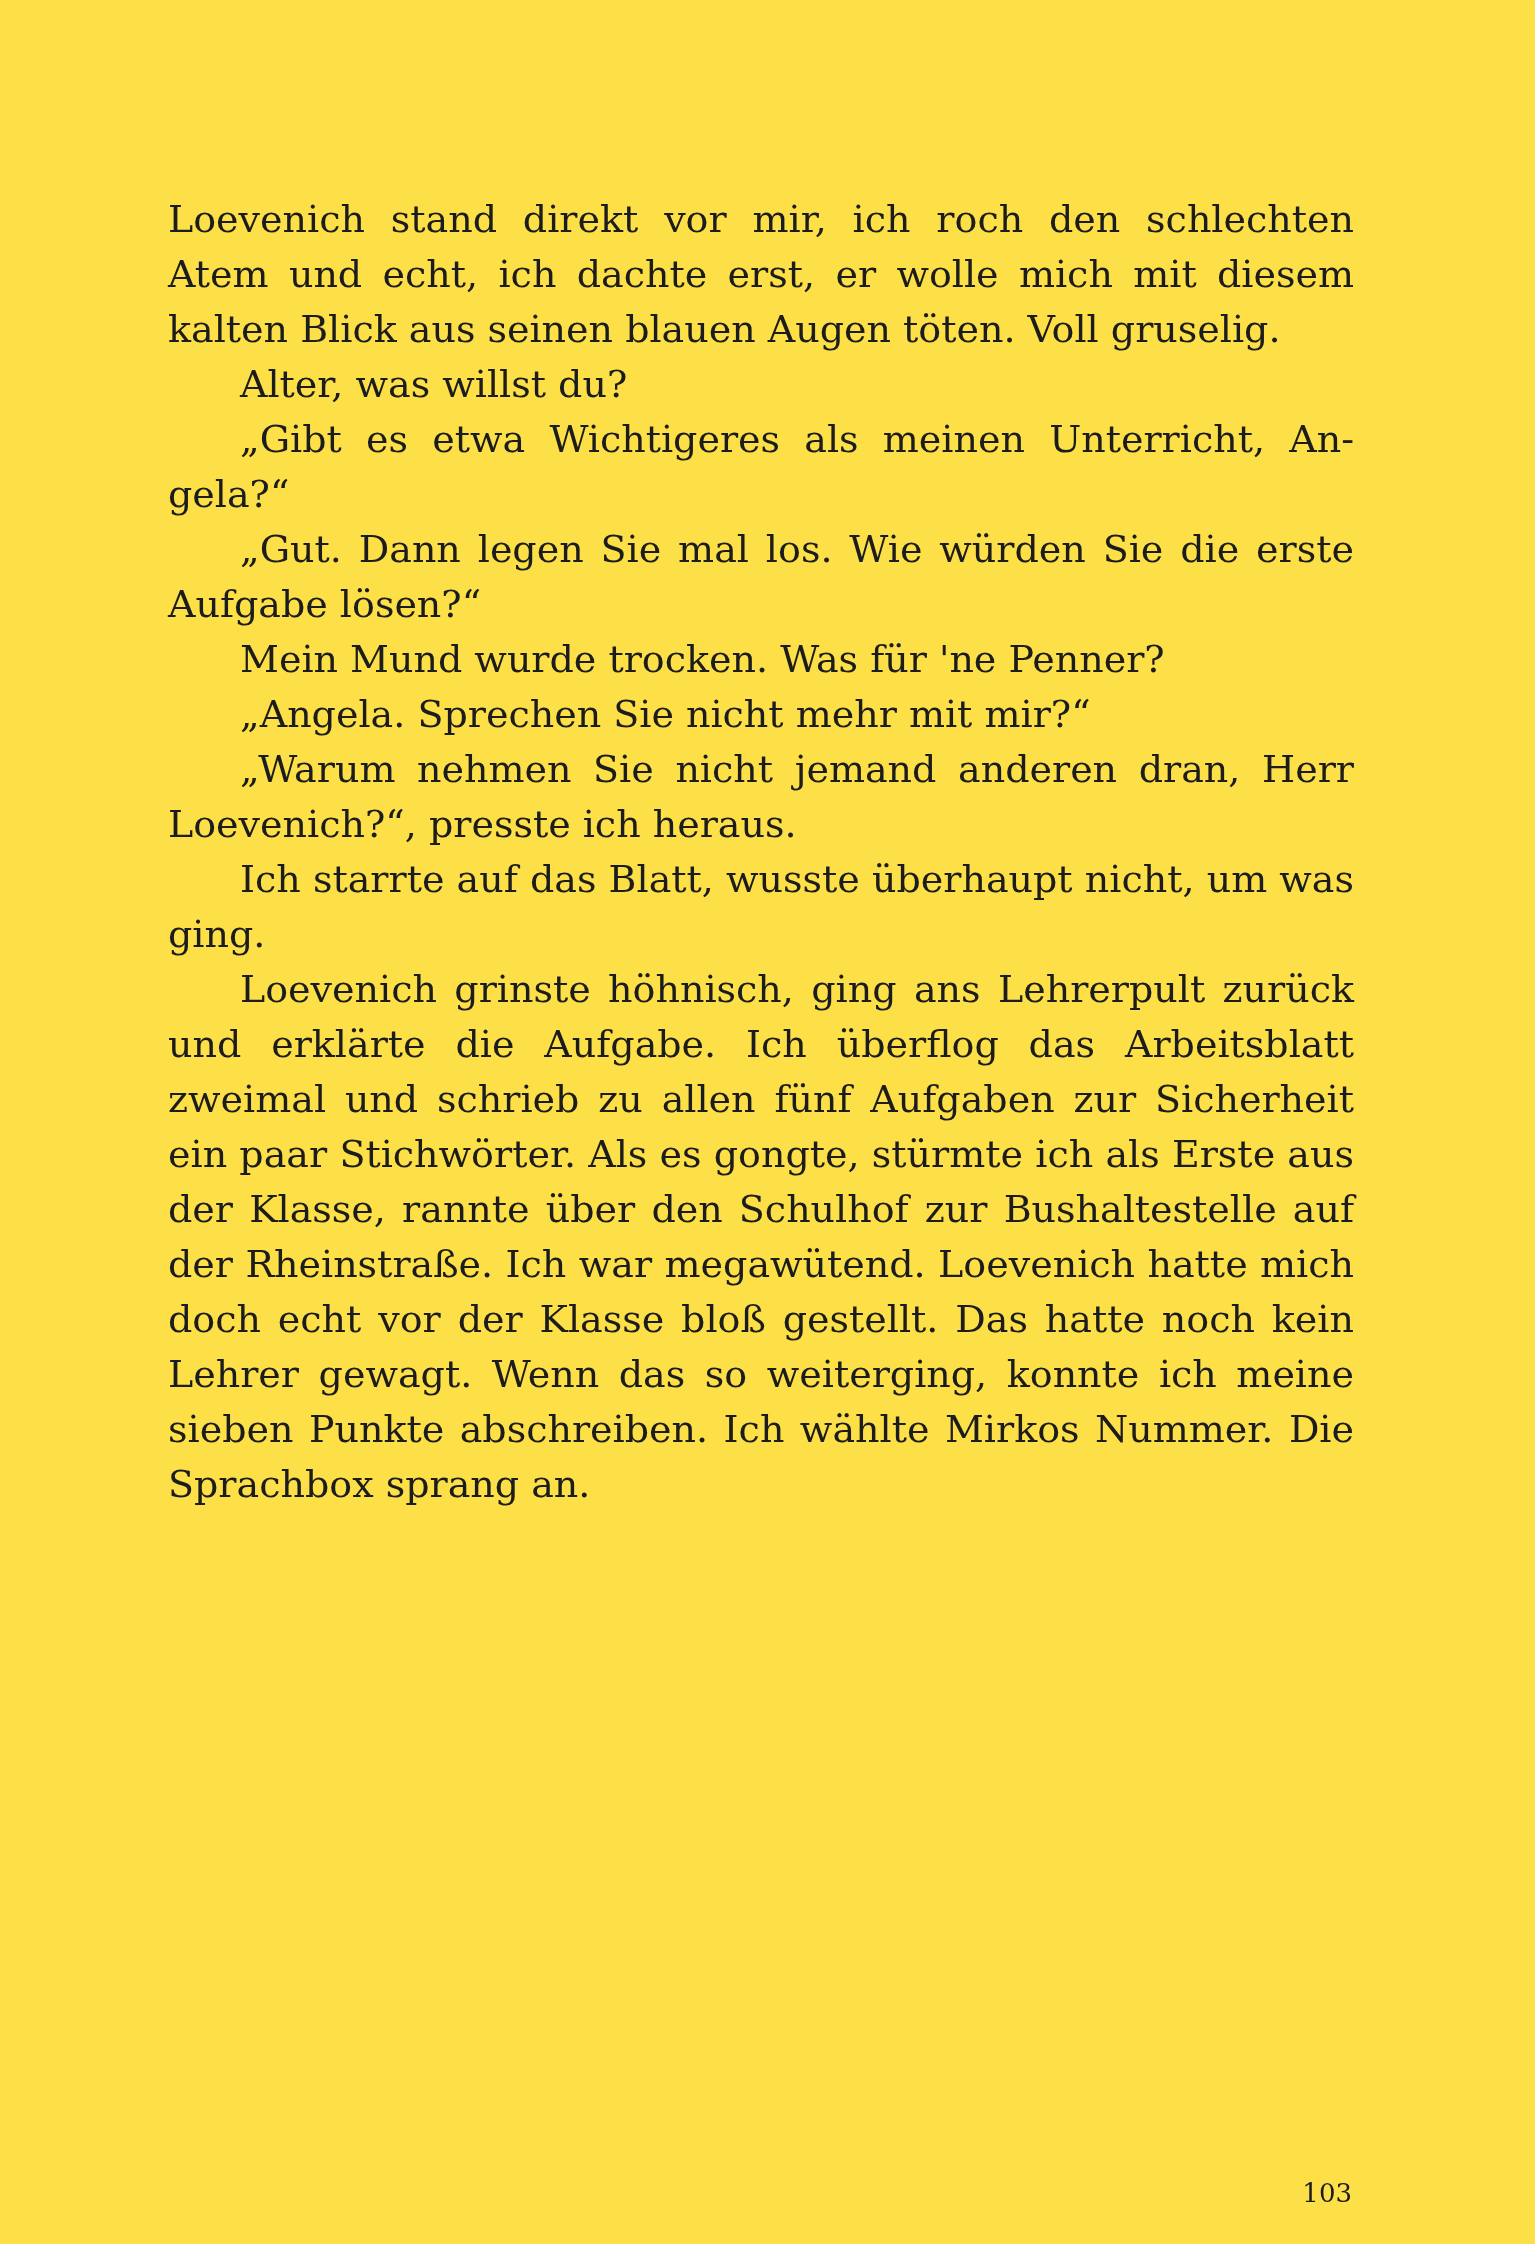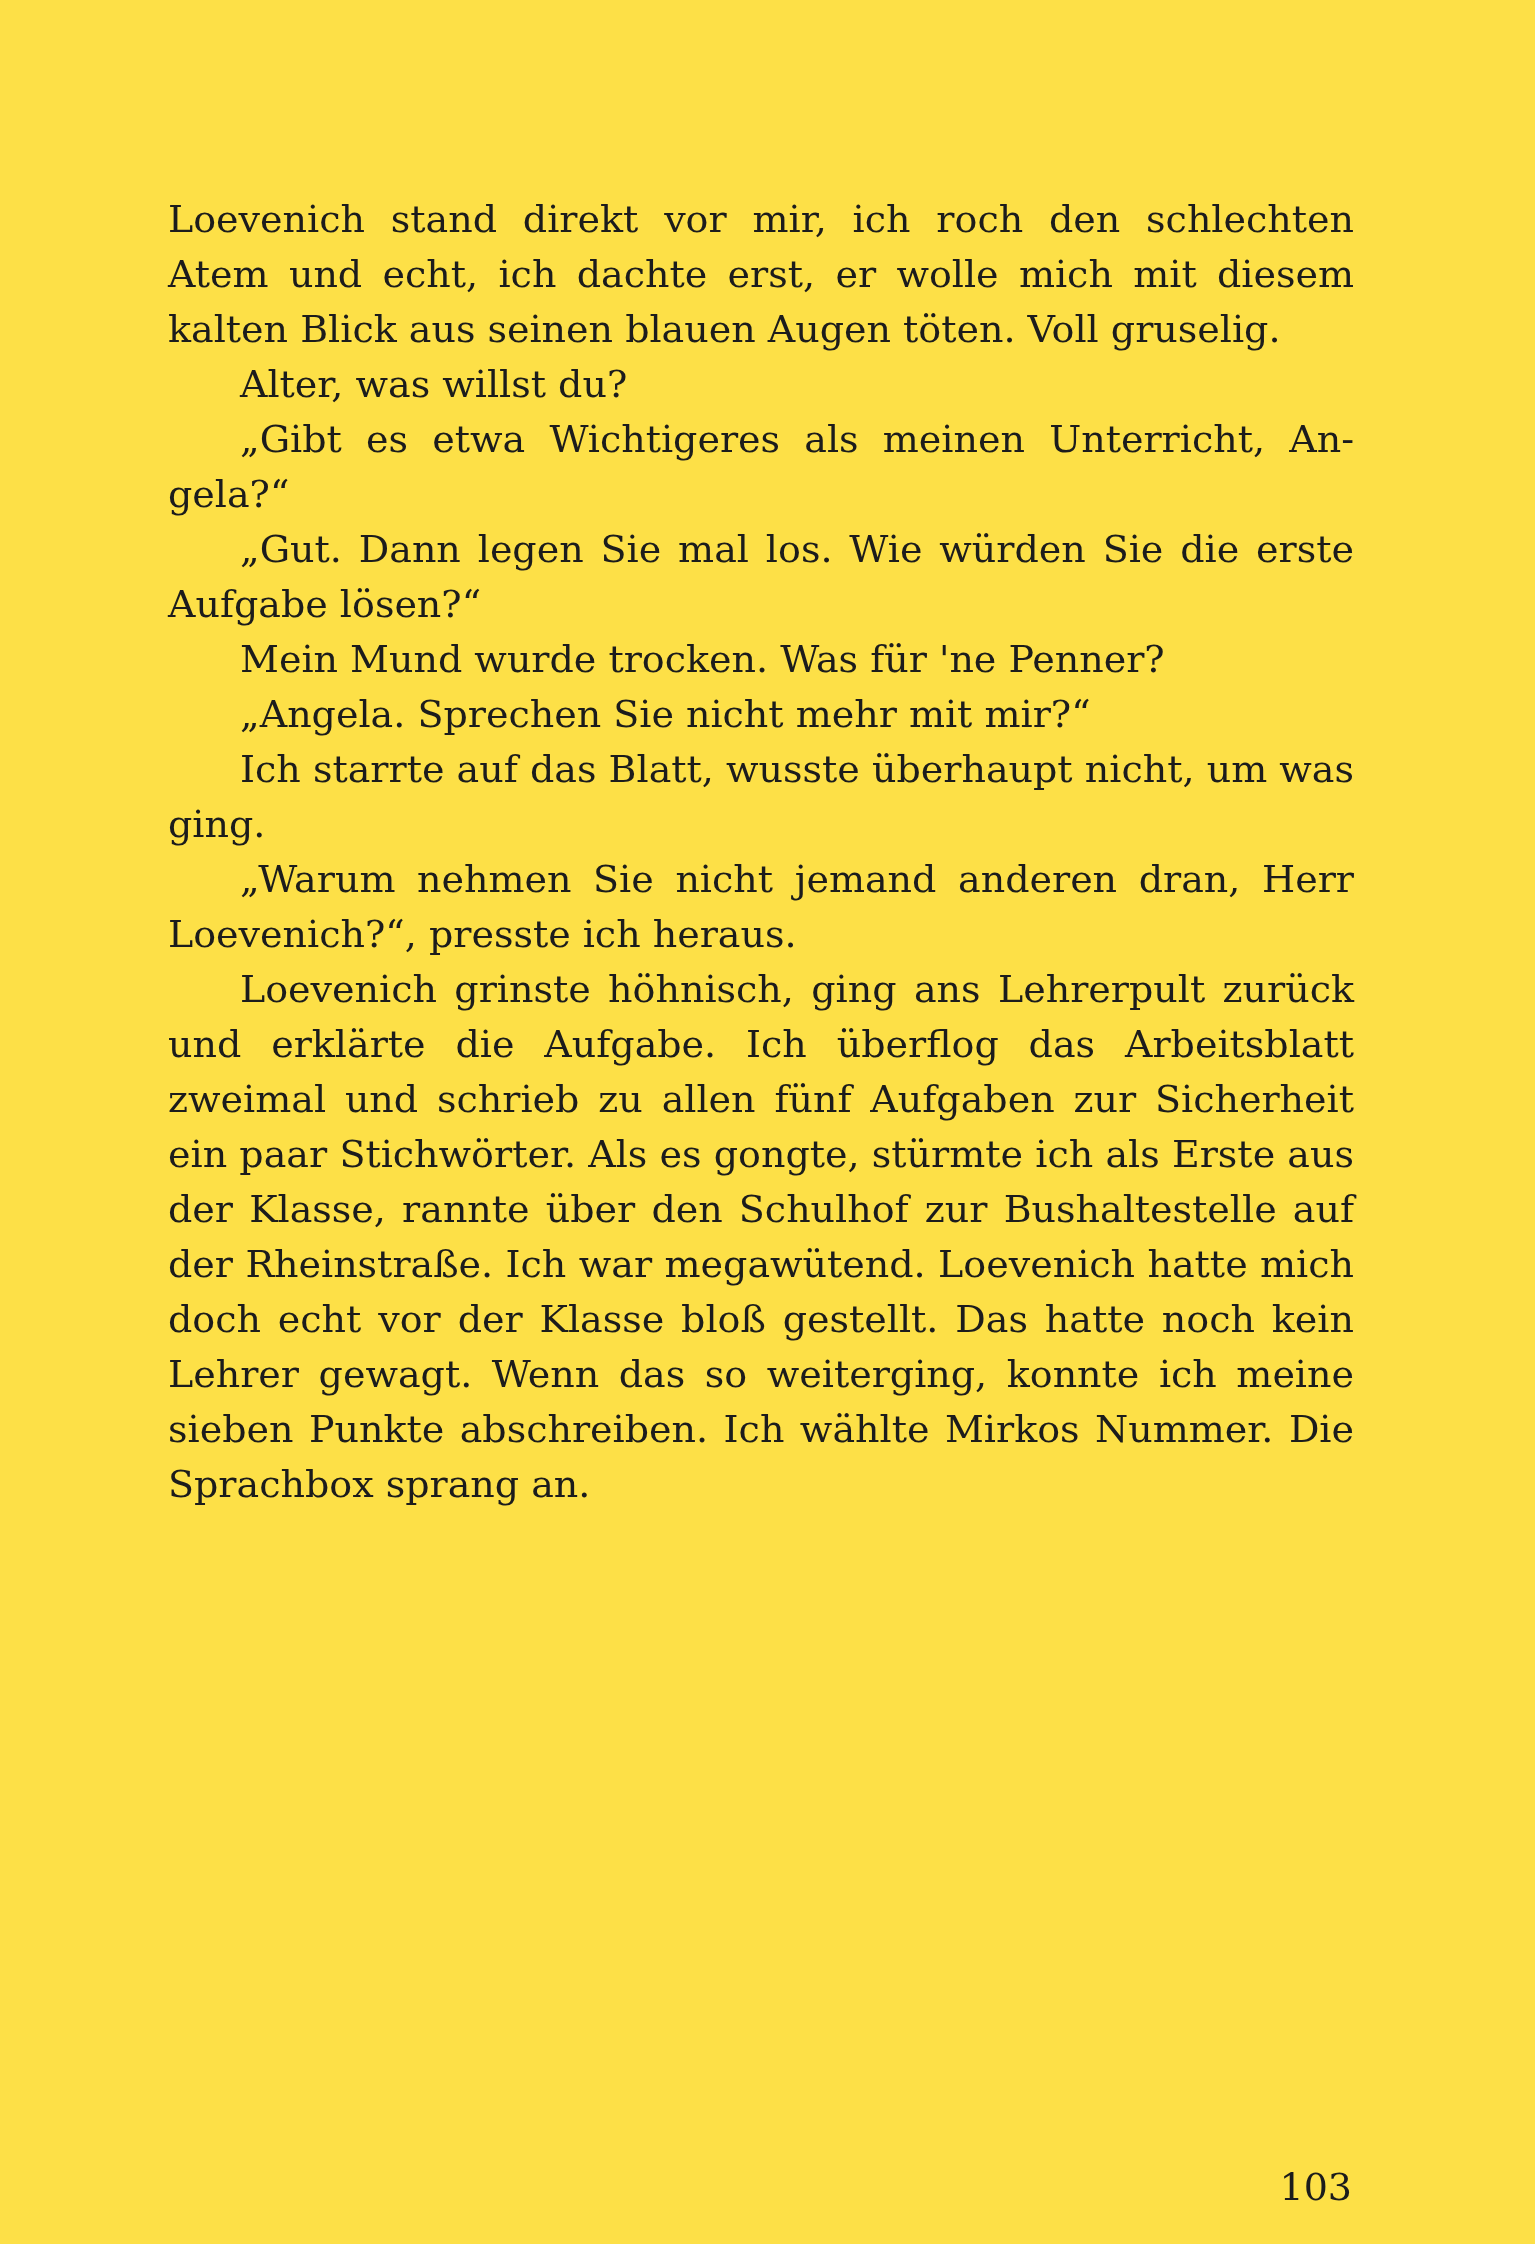--- a/index.html
+++ b/index.html
@@ -35,34 +35,34 @@
     .text-block p.indent {
       text-indent: 72px;
     }
     .text-block p.no-indent {
       text-indent: 0;
     }
     .page-number {
       position: absolute;
       right: 183px;
       bottom: 38px;
-      font-size: 38px;
+      font-size: 26px;
       line-height: 1;
       color: #1c1c1c;
     }
   </style>
 </head>
 <body>
 
 <div class="page">
   <div class="text-block">
       <p class="no-indent">Loevenich stand direkt vor mir, ich roch den schlechten Atem und echt, ich dachte erst, er wolle mich mit diesem kalten Blick aus seinen blauen Augen töten. Voll gruselig.</p>
       <p class="indent">Alter, was willst du?</p>
       <p class="indent">„Gibt es etwa Wichtigeres als meinen Unterricht, An­gela?“</p>
       <p class="indent">„Gut. Dann legen Sie mal los. Wie würden Sie die erste Aufgabe lösen?“</p>
       <p class="indent">Mein Mund wurde trocken. Was für 'ne Penner?</p>
       <p class="indent">„Angela. Sprechen Sie nicht mehr mit mir?“</p>
+      <p class="indent">„Warum nehmen Sie nicht jemand anderen dran, Herr Loevenich?“, presste ich heraus.</p>
       <p class="indent">Ich starrte auf das Blatt, wusste überhaupt nicht, um was ging.</p>
-      <p class="indent">„Warum nehmen Sie nicht jemand anderen dran, Herr Loevenich?“, presste ich heraus.</p>
       <p class="indent">Loevenich grinste höhnisch, ging ans Lehrerpult zu­rück und erklärte die Aufgabe. Ich überflog das Arbeitsblatt zweimal und schrieb zu allen fünf Aufgaben zur Sicherheit ein paar Stichwörter. Als es gongte, stürmte ich als Erste aus der Klasse, rannte über den Schulhof zur Bushaltestelle auf der Rheinstraße. Ich war megawütend. Loevenich hatte mich doch echt vor der Klasse bloß gestellt. Das hatte noch kein Lehrer gewagt. Wenn das so weiterging, konnte ich meine sieben Punkte abschreiben. Ich wählte Mirkos Num­mer. Die Sprachbox sprang an.</p>
     </div>
   <div class="page-number">103</div>
 </div>
 
 </body></html>

